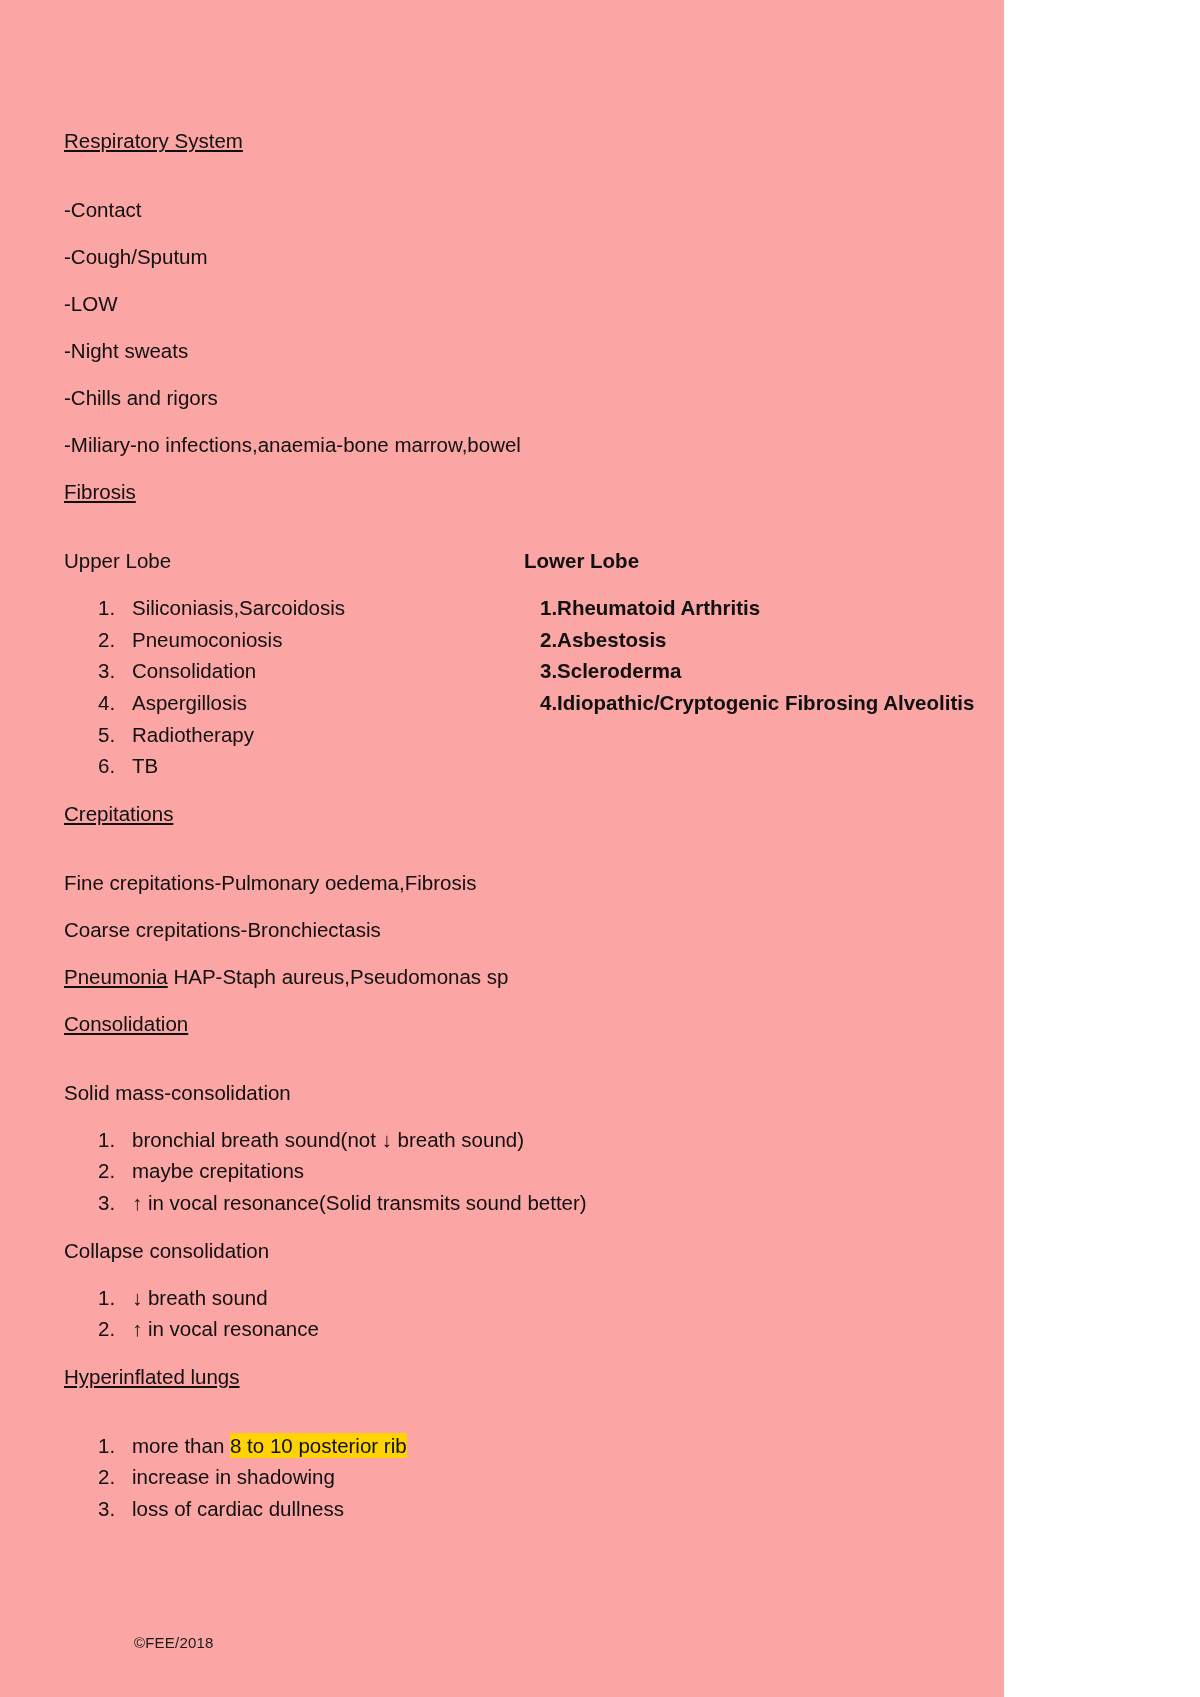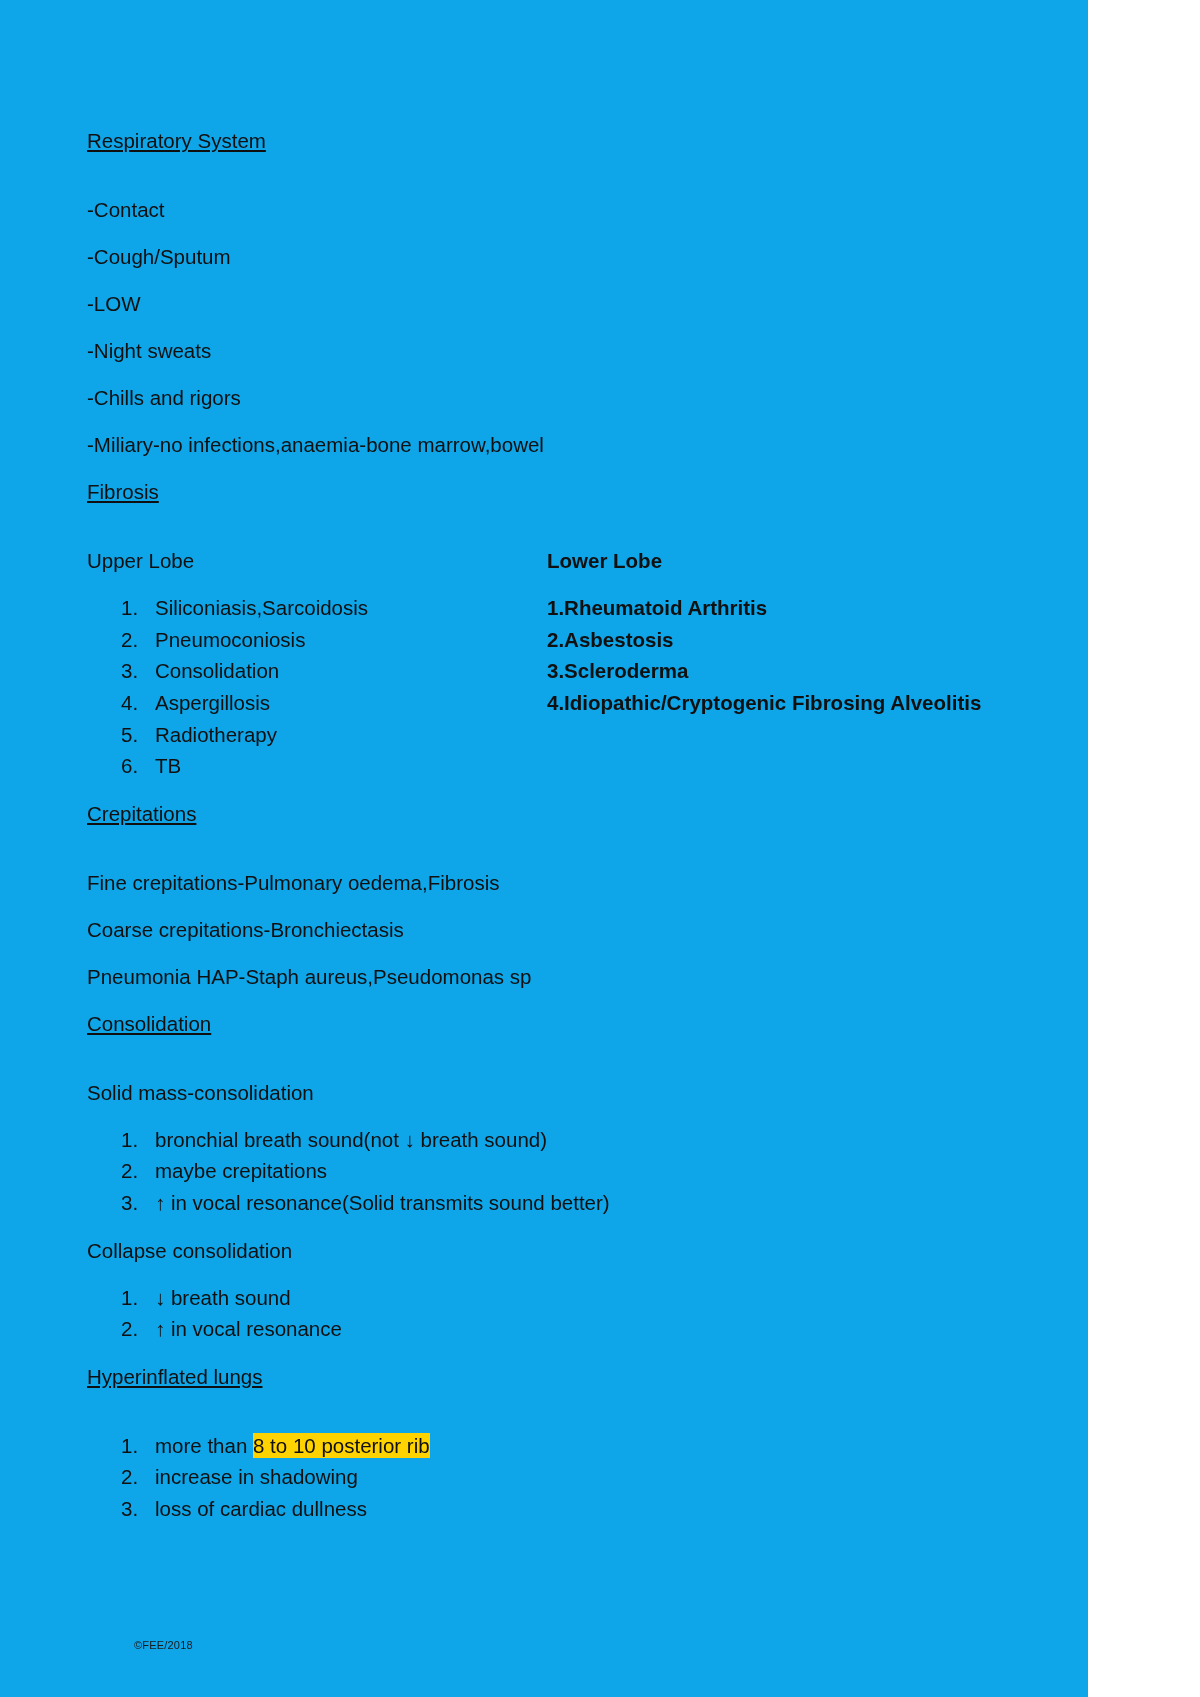--- a/index.html
+++ b/index.html
@@ -6,25 +6,25 @@
     margin: 0;
     padding: 0;
     background: #ffffff;
   }
   body {
     font-family: "Liberation Sans", sans-serif;
     color: #000000;
   }
   .page {
     position: relative;
-    width: 1088px;
+    width: 1004px;
     height: 1697px;
-    background: #0ea5e9;
+    background: #fca5a5;
     box-sizing: border-box;
-    padding: 128px 150px 0 87px;
+    padding: 128px 150px 0 64px;
     overflow: hidden;
   }
   .doc {
     font-size: 20.5px;
     line-height: 1.25;
     color: #101010;
   }
   
   .para {
     margin: 0 0 21.5px 0;
@@ -32,20 +32,21 @@
   }
   .heading {
     margin: 0 0 21.5px 0;
     text-decoration: underline;
     display: inline-block;
   }
   .heading-row {
     margin: 0 0 21.5px 0;
   }
   .inline-underline {
+    text-decoration: underline;
   }
   
   ol.numlist {
     margin: 0 0 21px 0;
     padding: 0 0 0 0;
     list-style: none;
     counter-reset: nl;
   }
   ol.numlist > li {
     counter-increment: nl;
@@ -76,21 +77,21 @@
     position: absolute;
     left: 460px;
     top: 0;
     width: 470px;
     font-weight: bold;
   }
   .col-heading {
     margin: 0 0 21.5px 0;
   }
   ul.plainlist {
-    margin: 0;
+    margin: 16px;
     padding: 0;
     list-style: none;
   }
   ul.plainlist > li {
     margin: 0 0 5px 0;
     line-height: 1.3;
     white-space: pre-wrap;
   }
   .hang {
     display: block;
@@ -98,21 +99,21 @@
     text-indent: -18px;
   }
   .hl {
     background: #ffd300;
     padding: 1px 0;
   }
   .footer {
     position: absolute;
     left: 134px;
     bottom: 46px;
-    font-size: 11px;
+    font-size: 15px;
     color: #1a1a1a;
     letter-spacing: 0.2px;
   }
 </style>
 </head>
 <body>
 
 <div class="page">
   <div class="doc">
 

